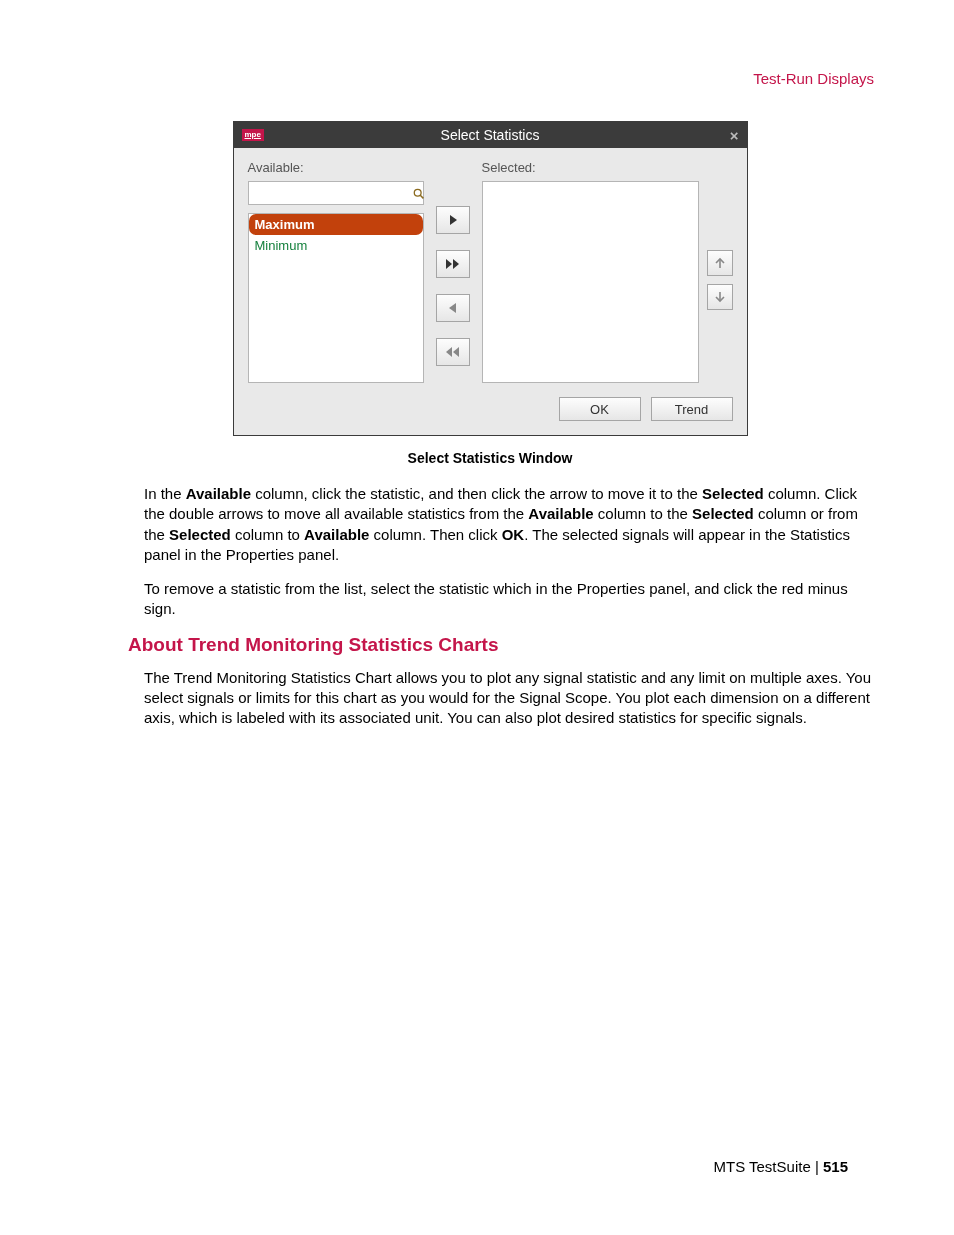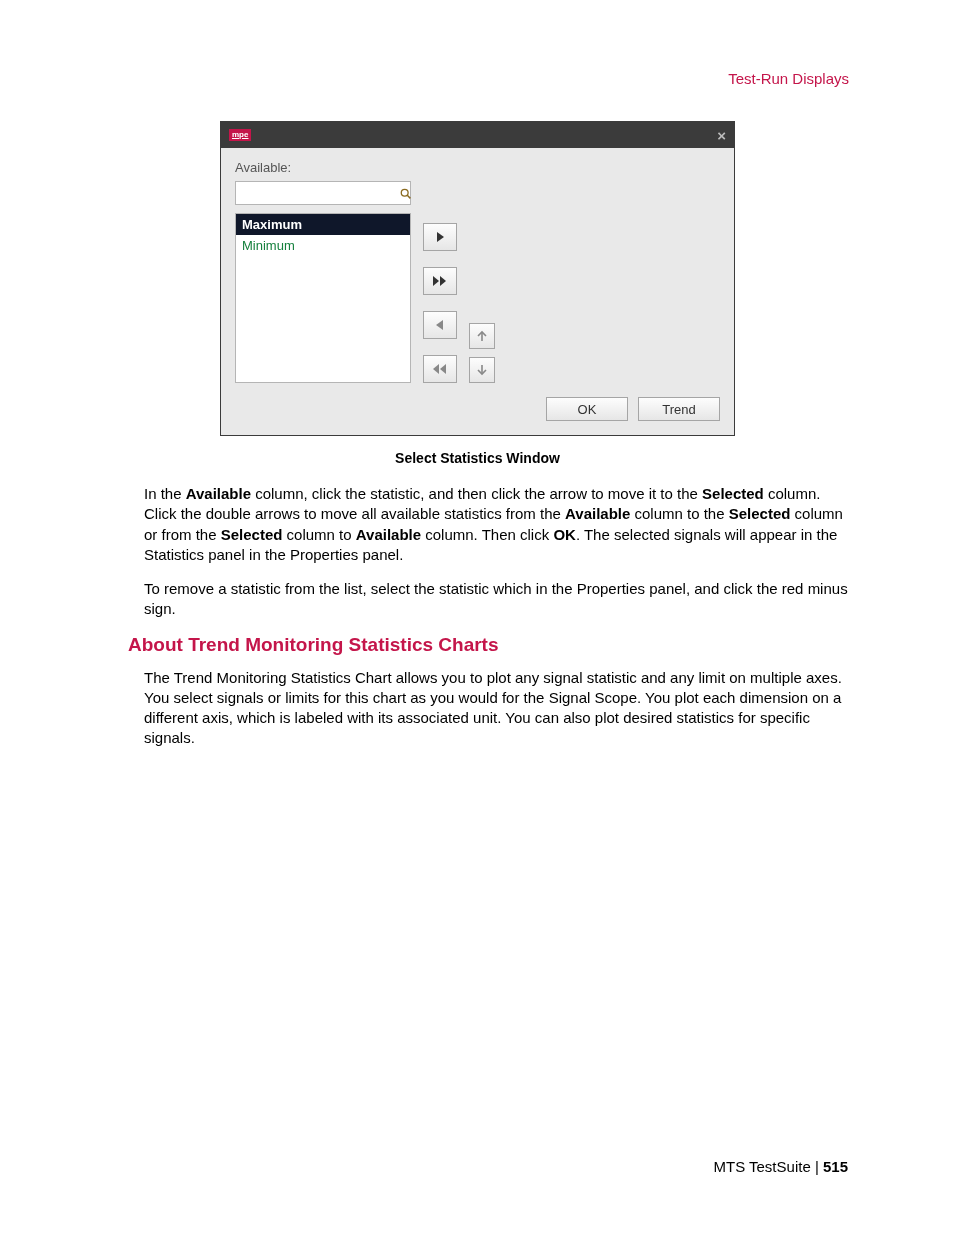--- a/index.html
+++ b/index.html
@@ -5,21 +5,21 @@
   * { box-sizing: border-box; }
   body {
     margin: 0;
     font-family: Arial, Helvetica, sans-serif;
     font-size: 15px;
     color: #000;
     background: #fff;
     width: 954px;
   }
   .page {
-    padding: 70px 105px 60px 106px;
+    padding: 70px 80px 60px 106px;
     position: relative;
     min-height: 1235px;
   }
   .header-right {
     text-align: right;
     color: #c4154a;
     font-size: 15px;
     margin-bottom: 34px;
   }
   .dialog-wrap {
@@ -64,21 +64,21 @@
     color: #bbb;
     font-size: 15px;
     font-weight: bold;
     cursor: pointer;
   }
   .dialog-body {
     padding: 12px 14px 14px 14px;
   }
   .cols {
     display: flex;
-    align-items: flex-end;
+    align-items: center;
     gap: 12px;
   }
   .col-left { width: 176px; }
   .col-label {
     color: #555;
     margin-bottom: 6px;
     font-size: 13px;
   }
   .searchbox {
     display: flex;
@@ -109,23 +109,24 @@
     background: #fff;
     height: 170px;
     overflow: hidden;
   }
   .listbox .item {
     padding: 3px 6px;
     font-size: 13px;
     color: #15803d;
   }
   .listbox .item.selected {
-    background: #0f172a;
+    background: #c2410c;
     color: #fff;
     font-weight: bold;
+    border-radius: 7px;
   }
   .col-mid {
     display: flex;
     flex-direction: column;
     gap: 16px;
     padding-top: 28px;
   }
   .arrow-btn {
     width: 34px;
     height: 28px;
@@ -220,20 +221,21 @@
 </head>
 <body>
 
 <div class="page">
   <div class="header-right">Test-Run Displays</div>
 
   <div class="dialog-wrap">
     <div class="dialog">
       <div class="titlebar">
         <span class="logo">mpe</span>
+        <span class="title">Select Statistics</span>
         <span class="close">×</span>
       </div>
       <div class="dialog-body">
         <div class="cols">
 
           <div class="col-left">
             <div class="col-label">Available:</div>
             <div class="searchbox">
               <input type="text" value="" style="">
               <span class="search-btn">
@@ -268,20 +270,24 @@
             </div>
             <div class="arrow-btn">
               <svg width="16" height="12" viewBox="0 0 16 12">
                   <polygon points="7,1 1,6 7,11" fill="#888"></polygon>
                   <polygon points="14,1 8,6 14,11" fill="#888"></polygon>
                 </svg>
             </div>
           </div>
 
           <div class="col-right">
+            <div class="col-right-main">
+              <div class="col-label">Selected:</div>
+              <div class="selected-box"></div>
+            </div>
             <div class="updown">
               <div class="small-btn">
                 <svg width="12" height="12" viewBox="0 0 12 12">
                     <line x1="6" y1="2" x2="6" y2="11" stroke="#888" stroke-width="1.6"></line>
                     <polyline points="2,6 6,2 10,6" fill="none" stroke="#888" stroke-width="1.6"></polyline>
                   </svg>
               </div>
               <div class="small-btn">
                 <svg width="12" height="12" viewBox="0 0 12 12">
                     <line x1="6" y1="1" x2="6" y2="10" stroke="#888" stroke-width="1.6"></line>

